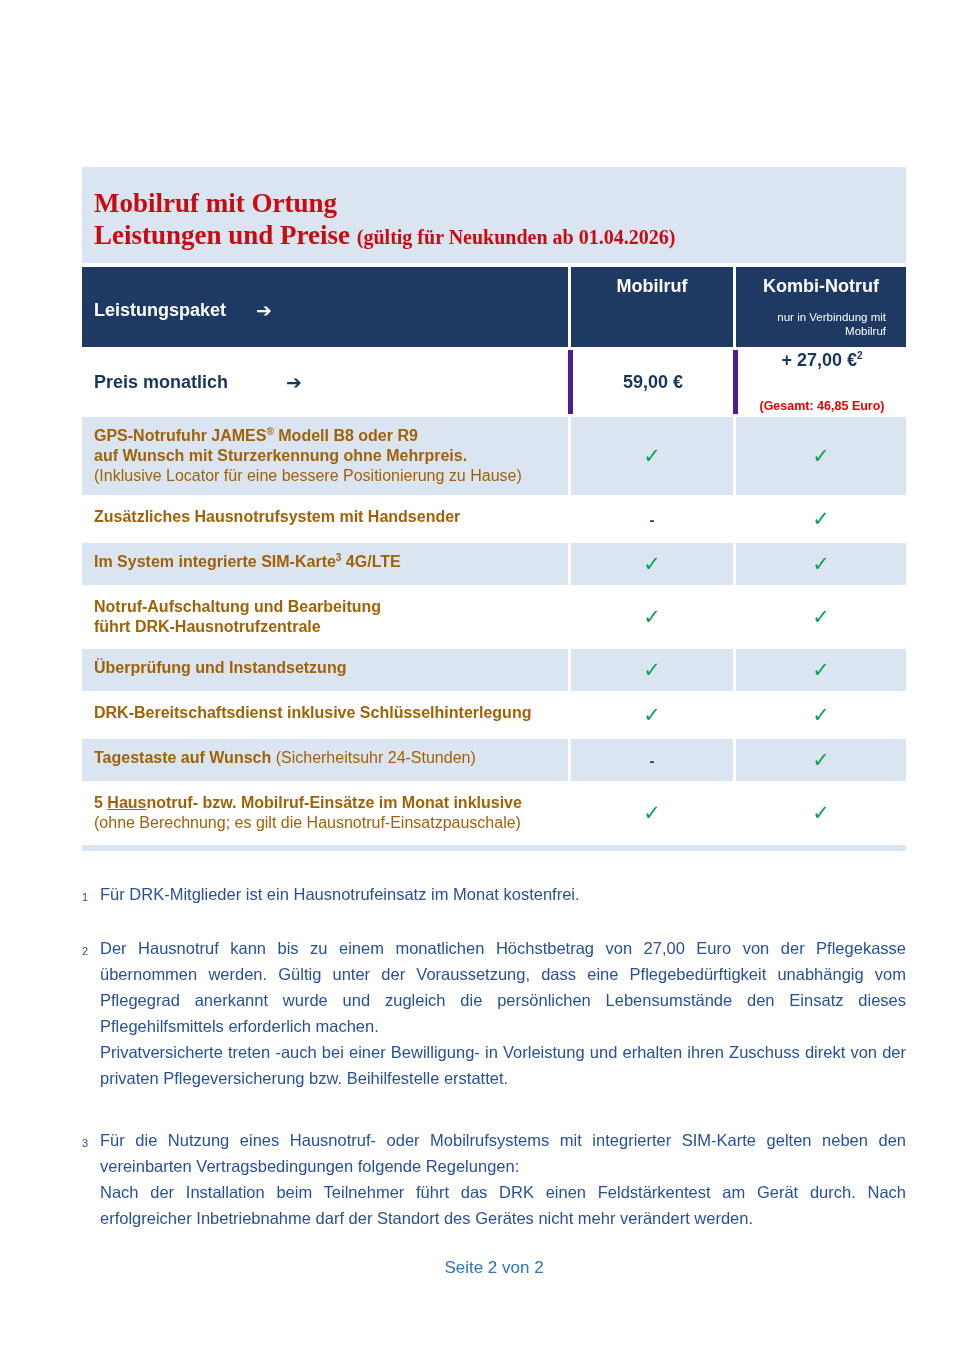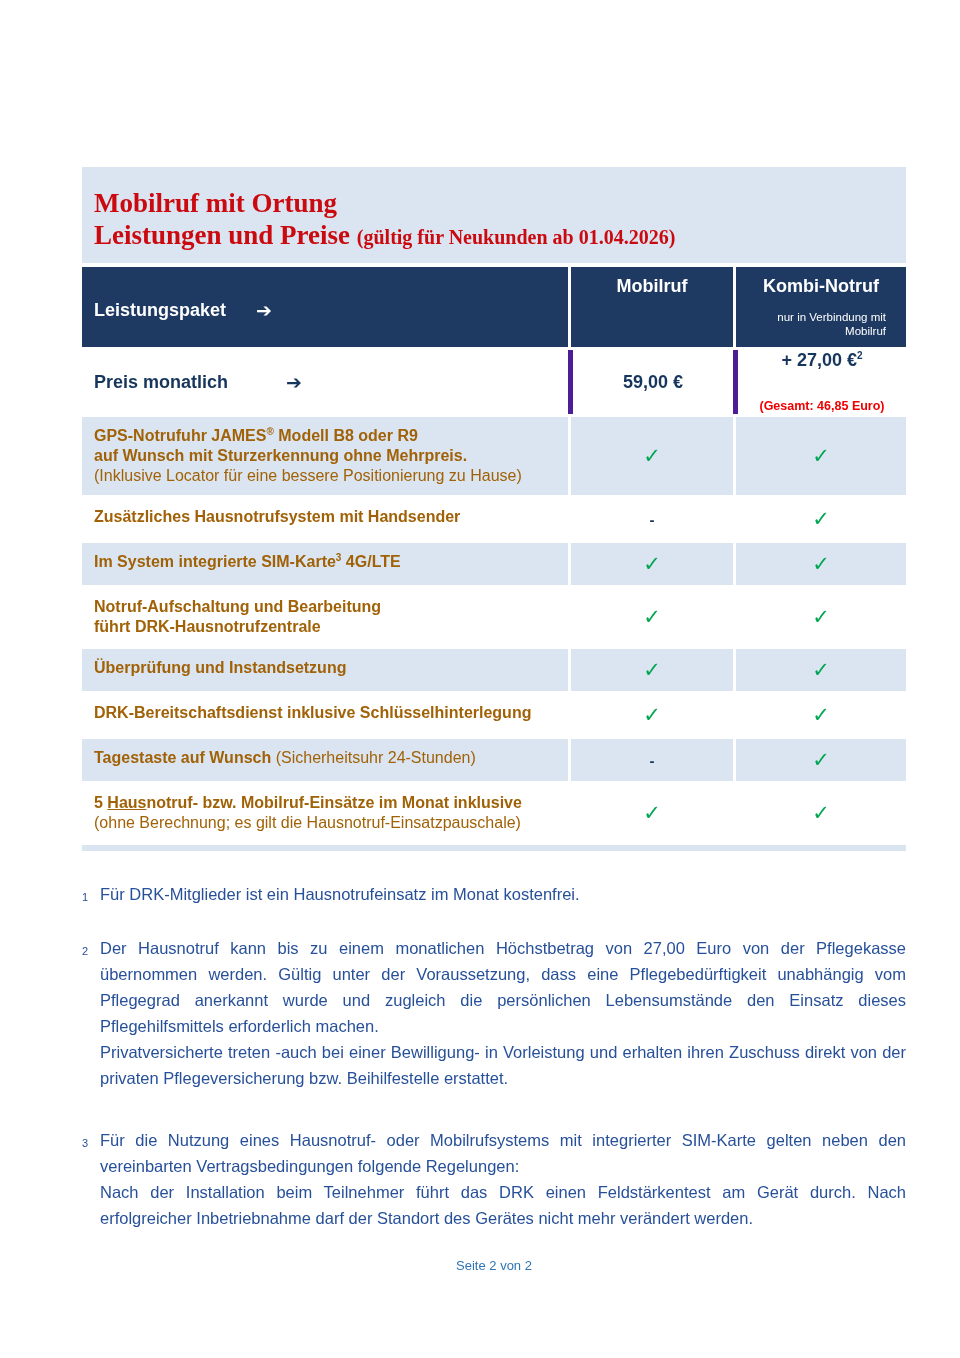--- a/index.html
+++ b/index.html
@@ -115,21 +115,21 @@
   }
   .footnote .fn-text { flex: 1; text-align: justify; }
   .footnote.fn3 { margin-top: 36px; }
 
   
   .page-footer {
     position: absolute;
     left: 82px; top: 1258px; width: 824px;
     text-align: center;
     color: #2f74b5;
-    font-size: 13px;
+    font-size: 17px;
   }
 </style>
 </head>
 <body>
 
 <div class="page">
   <div class="content">
 
     <div class="title-band">
       <div class="t1">Mobilruf mit Ortung</div>

